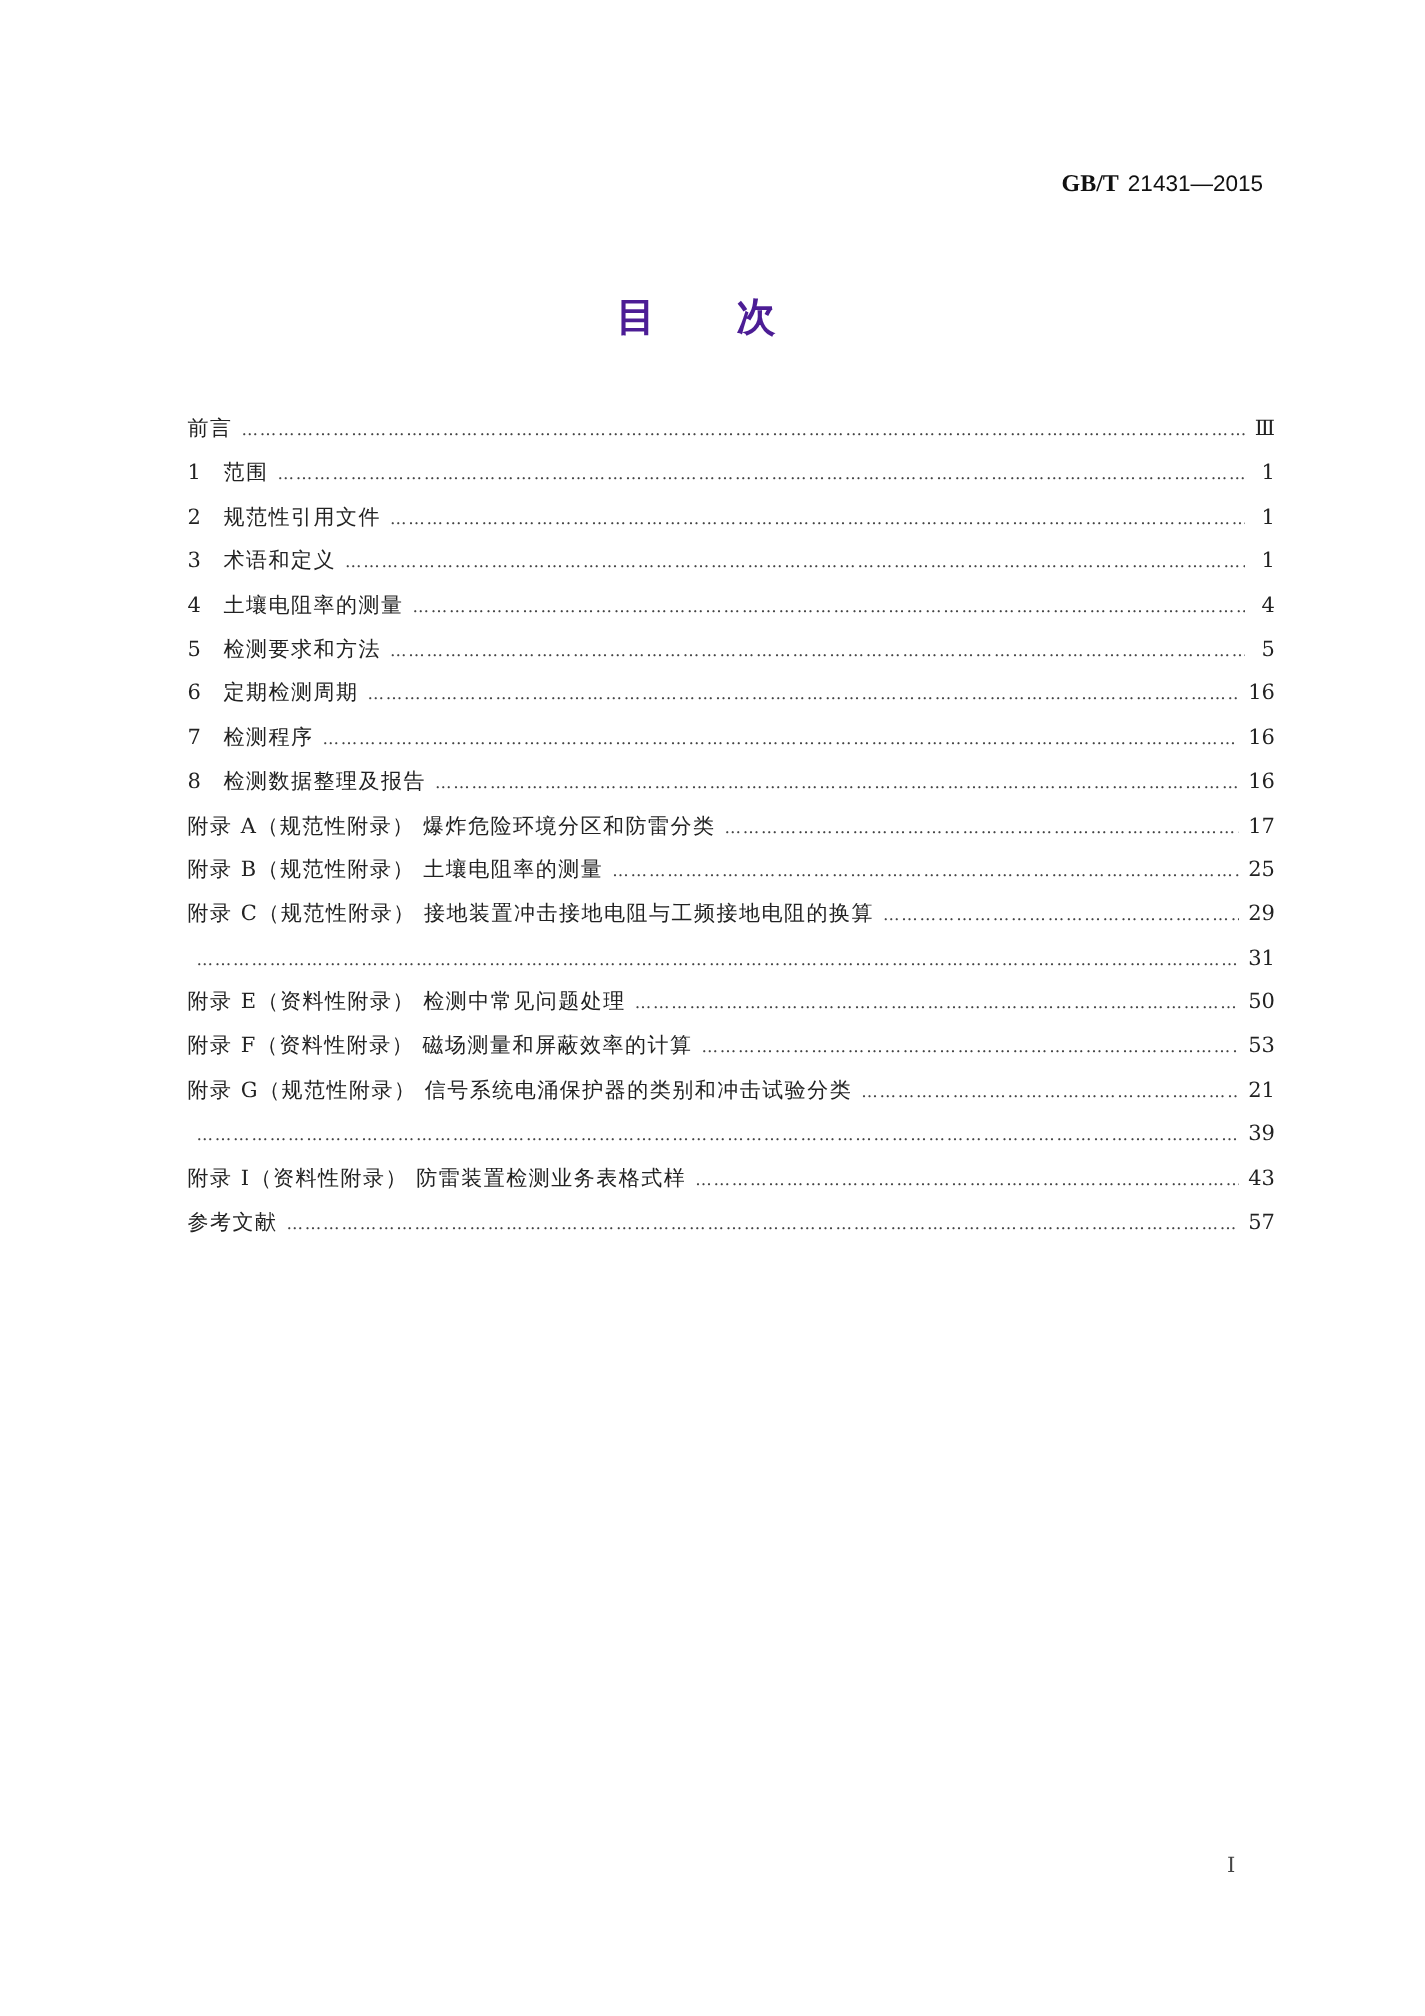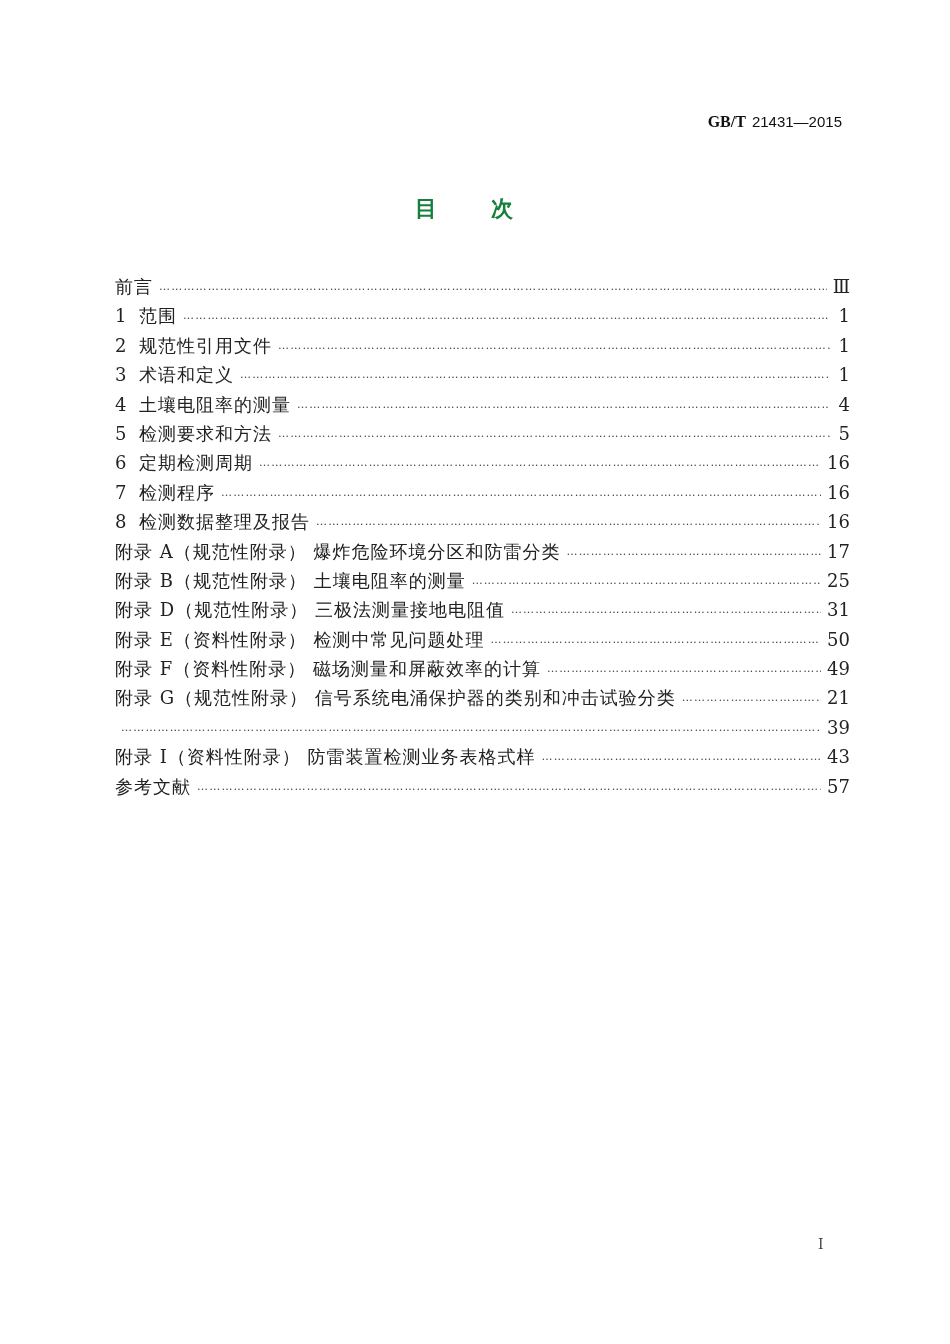--- a/index.html
+++ b/index.html
@@ -2,24 +2,24 @@
 <html><head>
   <meta charset="utf-8">
   <style>
     html, body { margin: 0; padding: 0; background: #ffffff; }
     body { width: 950px; height: 1344px; position: relative; overflow: hidden;
            font-family: "DejaVu Serif", "Liberation Serif", serif; color: #222; }
     .std-code { position: absolute; top: 113px; right: 108px; font-size: 15px; color: #111; }
     .std-code b { font-family: "Liberation Serif", serif; font-weight: bold; font-size: 16px; }
     .std-code span.num { font-family: "Liberation Sans", sans-serif; margin-left: 6px; }
     .title { position: absolute; top: 194px; left: 0; width: 928px; text-align: center;
-             font-family: "DejaVu Sans", sans-serif; font-size: 22px; font-weight: bold; letter-spacing: 54px;
-             color: #15803d; padding-left: 54px; box-sizing: border-box; }
+             font-family: "DejaVu Sans", sans-serif; font-size: 26px; font-weight: bold; letter-spacing: 54px;
+             color: #4c1d95; padding-left: 54px; box-sizing: border-box; }
     .toc { position: absolute; top: 272px; left: 115px; width: 735px; }
-    .row { display: flex; align-items: flex-start; height: 29.4px; font-size: 18px; line-height: 29.4px; }
+    .row { display: flex; align-items: flex-start; height: 29.4px; font-size: 14px; line-height: 29.4px; margin-left: 10px; }
     .row .label { white-space: nowrap; letter-spacing: 1px; }
     .row .num { display: inline-block; width: 24px; }
     .row .dots { flex: 1; overflow: hidden; white-space: nowrap; margin: 0 6px; color: #444;
                  font-size: 11px; letter-spacing: 1.2px; }
     .row .dots::before { content: "……………………………………………………………………………………………………………………………………………………………………………………………………………"; }
     .row .page { min-width: 14px; text-align: right; }
     .folio { position: absolute; top: 1236px; left: 818px; font-size: 14px; color: #444; }
   </style>
 </head>
 <body>
@@ -80,33 +80,37 @@
       <span class="label"><span>附录 A（规范性附录）  爆炸危险环境分区和防雷分类</span></span>
       <span class="dots"></span>
       <span class="page">17</span>
     </div>
     <div class="row">
       <span class="label"><span>附录 B（规范性附录）  土壤电阻率的测量</span></span>
       <span class="dots"></span>
       <span class="page">25</span>
     </div>
     <div class="row">
-      <span class="label"><span>附录 D（规范性附录）  三极法测量接地电阻值</span></span>
+      <span class="label"><span>附录 C（规范性附录）  接地装置冲击接地电阻与工频接地电阻的换算</span></span>
+      <span class="dots"></span>
+      <span class="page">29</span>
+    </div>
+    <div class="row">
       <span class="dots"></span>
       <span class="page">31</span>
     </div>
     <div class="row">
       <span class="label"><span>附录 E（资料性附录）  检测中常见问题处理</span></span>
       <span class="dots"></span>
       <span class="page">50</span>
     </div>
     <div class="row">
       <span class="label"><span>附录 F（资料性附录）  磁场测量和屏蔽效率的计算</span></span>
       <span class="dots"></span>
-      <span class="page">49</span>
+      <span class="page">53</span>
     </div>
     <div class="row">
       <span class="label"><span>附录 G（规范性附录）  信号系统电涌保护器的类别和冲击试验分类</span></span>
       <span class="dots"></span>
       <span class="page">21</span>
     </div>
     <div class="row">
       <span class="dots"></span>
       <span class="page">39</span>
     </div>

